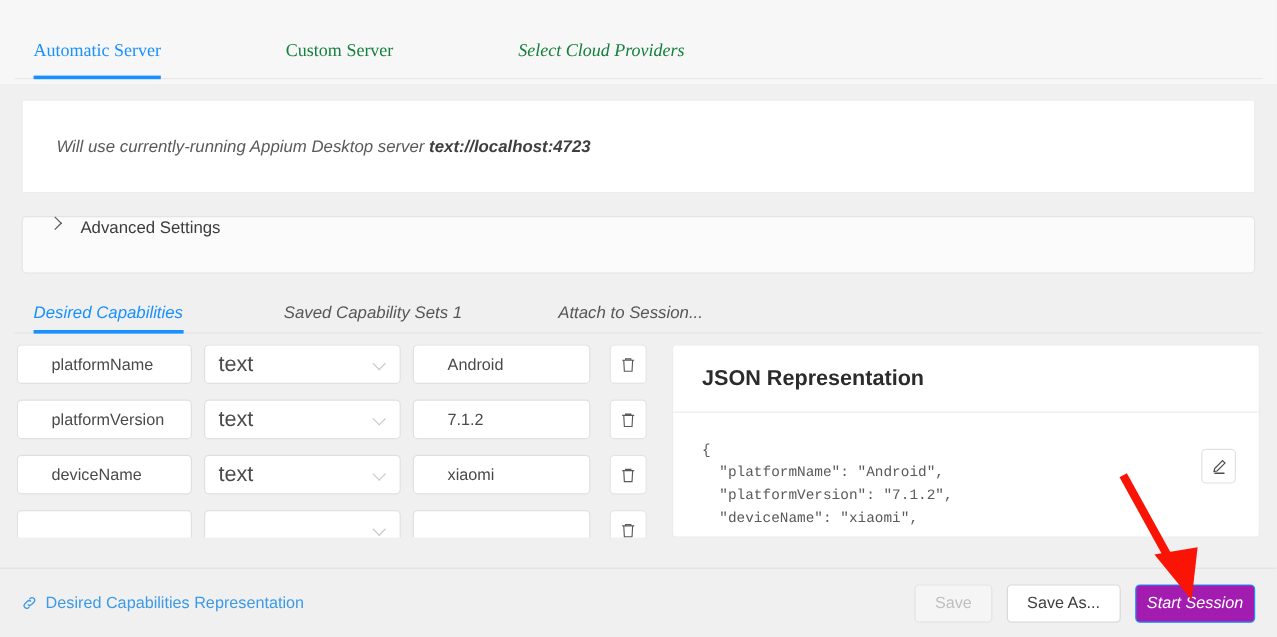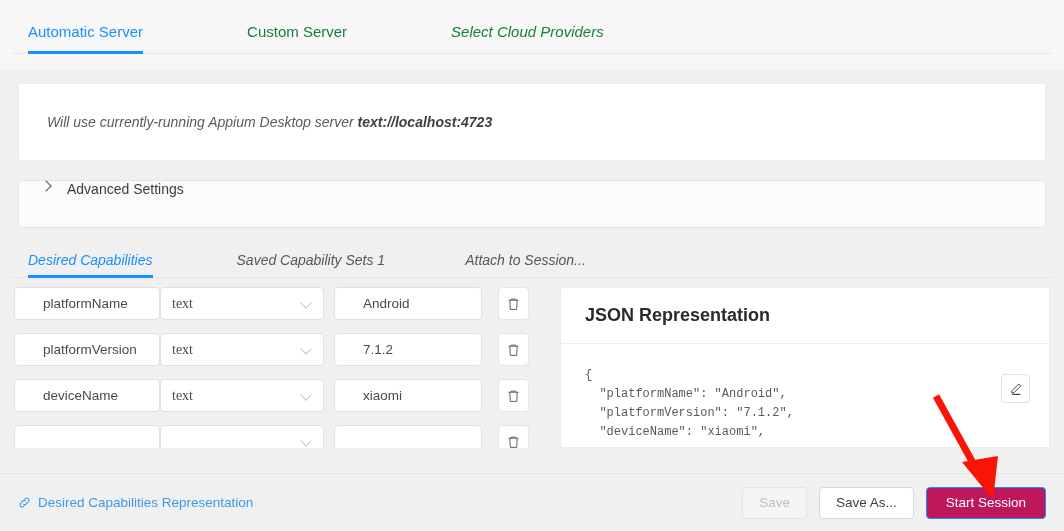--- a/index.html
+++ b/index.html
@@ -16,21 +16,22 @@
     color: #333333;
     font-size: 14px;
     position: relative;
   }
 
   
   .server-tabbar {
     height: 70px;
     background: #f7f7f7;
     position: relative;
-    padding: 16px 12px;
+    padding: 4px 12px;
+    font-family: Liberation Serif, serif;
   }
   .tabstrip {
     display: flex;
     align-items: flex-end;
     height: 100%;
     position: relative;
   }
   .tabstrip::after {
     content: "";
     position: absolute;
@@ -188,24 +189,24 @@
     width: 164px;
     flex: none;
     height: 33px;
     background: #ffffff;
     border: 1px solid #e0e0e0;
     border-radius: 4px;
     display: flex;
     align-items: center;
     justify-content: space-between;
     padding: 0 11px;
-    font-size: 14px;
+    font-size: 18px;
     color: #4a4a4a;
-    cursor: pointer;
-    font-family: Liberation Serif, serif;
+    margin-left: 10px;
+    cursor: pointer;
   }
   .chev-down {
     width: 10px; height: 10px;
     position: relative;
     flex: none;
   }
   .chev-down::before {
     content: "";
     position: absolute;
     left: 0px; top: 0px;
@@ -305,24 +306,25 @@
     margin-left: 12px;
     white-space: nowrap;
   }
   .btn.disabled {
     background: #f5f5f5;
     color: #bfbfbf;
     border-color: #e3e3e3;
     cursor: not-allowed;
   }
   .btn.primary {
-    background: #be185d;
+    background: #a21caf;
     border-color: #1890ff;
     color: #ffffff;
-    padding: 0 19px;
+    padding: 0 9px;
+    font-style: italic;
   }
 
   
   .annotation-arrow {
     position: absolute;
     left: 0; top: 0;
     width: 1064px; height: 531px;
     pointer-events: none;
     z-index: 50;
   }

